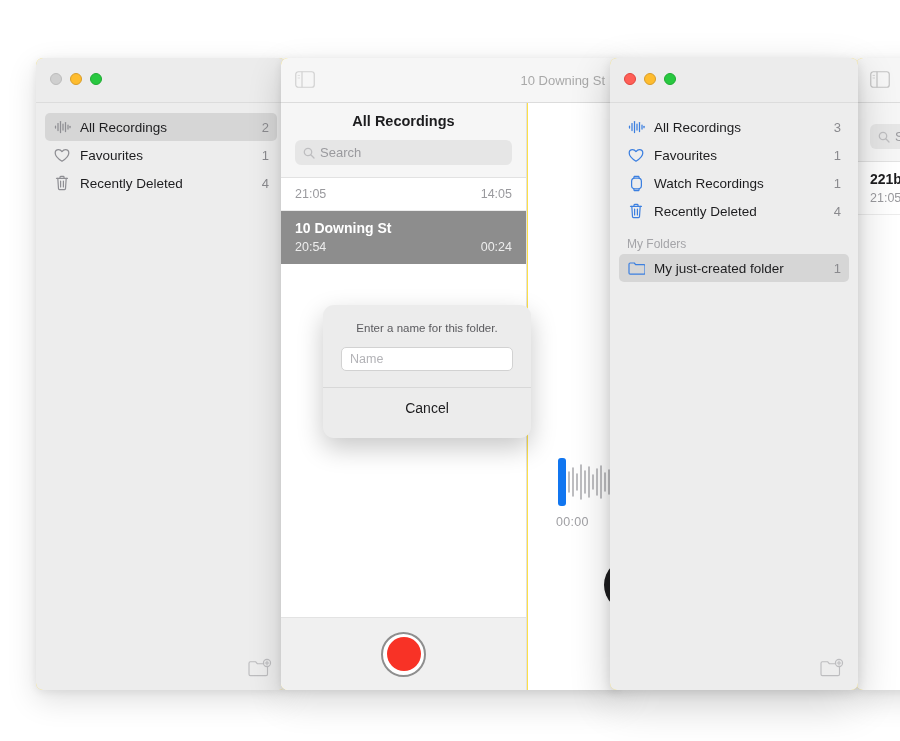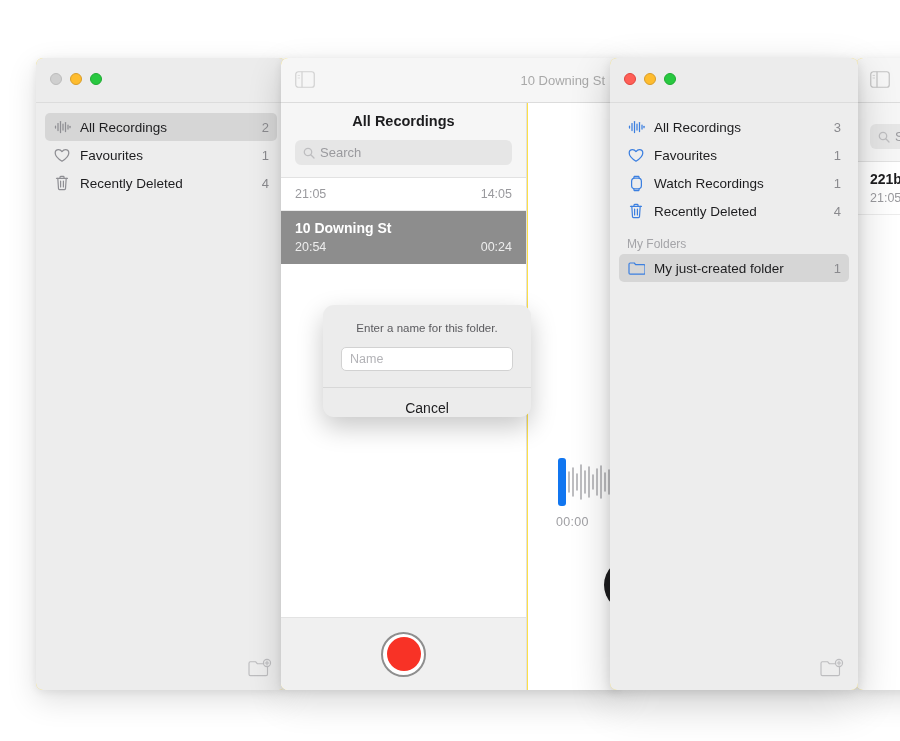--- a/index.html
+++ b/index.html
@@ -279,21 +279,21 @@
   }
   .modal-input .mph { font-size: 12.5px; color: #b3b3b7; }
   .modal-btn {
     text-align: center;
     font-size: 14px;
     color: #1d1d1f;
     padding: 12px 0;
     border-top: 1px solid #d8d8d8;
   }
   .modal-btn.first { border-top: 1px solid #d8d8d8; }
-  .modal-btn.last { padding-bottom: 1px; }
+  .modal-btn.last { padding-bottom: 22px; }
 </style>
 </head>
 <body>
 
 <div class="window win-shadow-1" style="left:856px; top:58px; width:120px; height:632px;">
   <div class="titlebar plain">
     <div class="sidebar-toggle">
       <svg width="20" height="17" viewBox="0 0 20 17">
         <rect x="0.75" y="0.75" width="18.5" height="15.5" rx="2.6" fill="none" stroke="#9a9a9a" stroke-width="1.2"></rect>
         <line x1="7" y1="0.75" x2="7" y2="16.25" stroke="#9a9a9a" stroke-width="1.2"></line>

